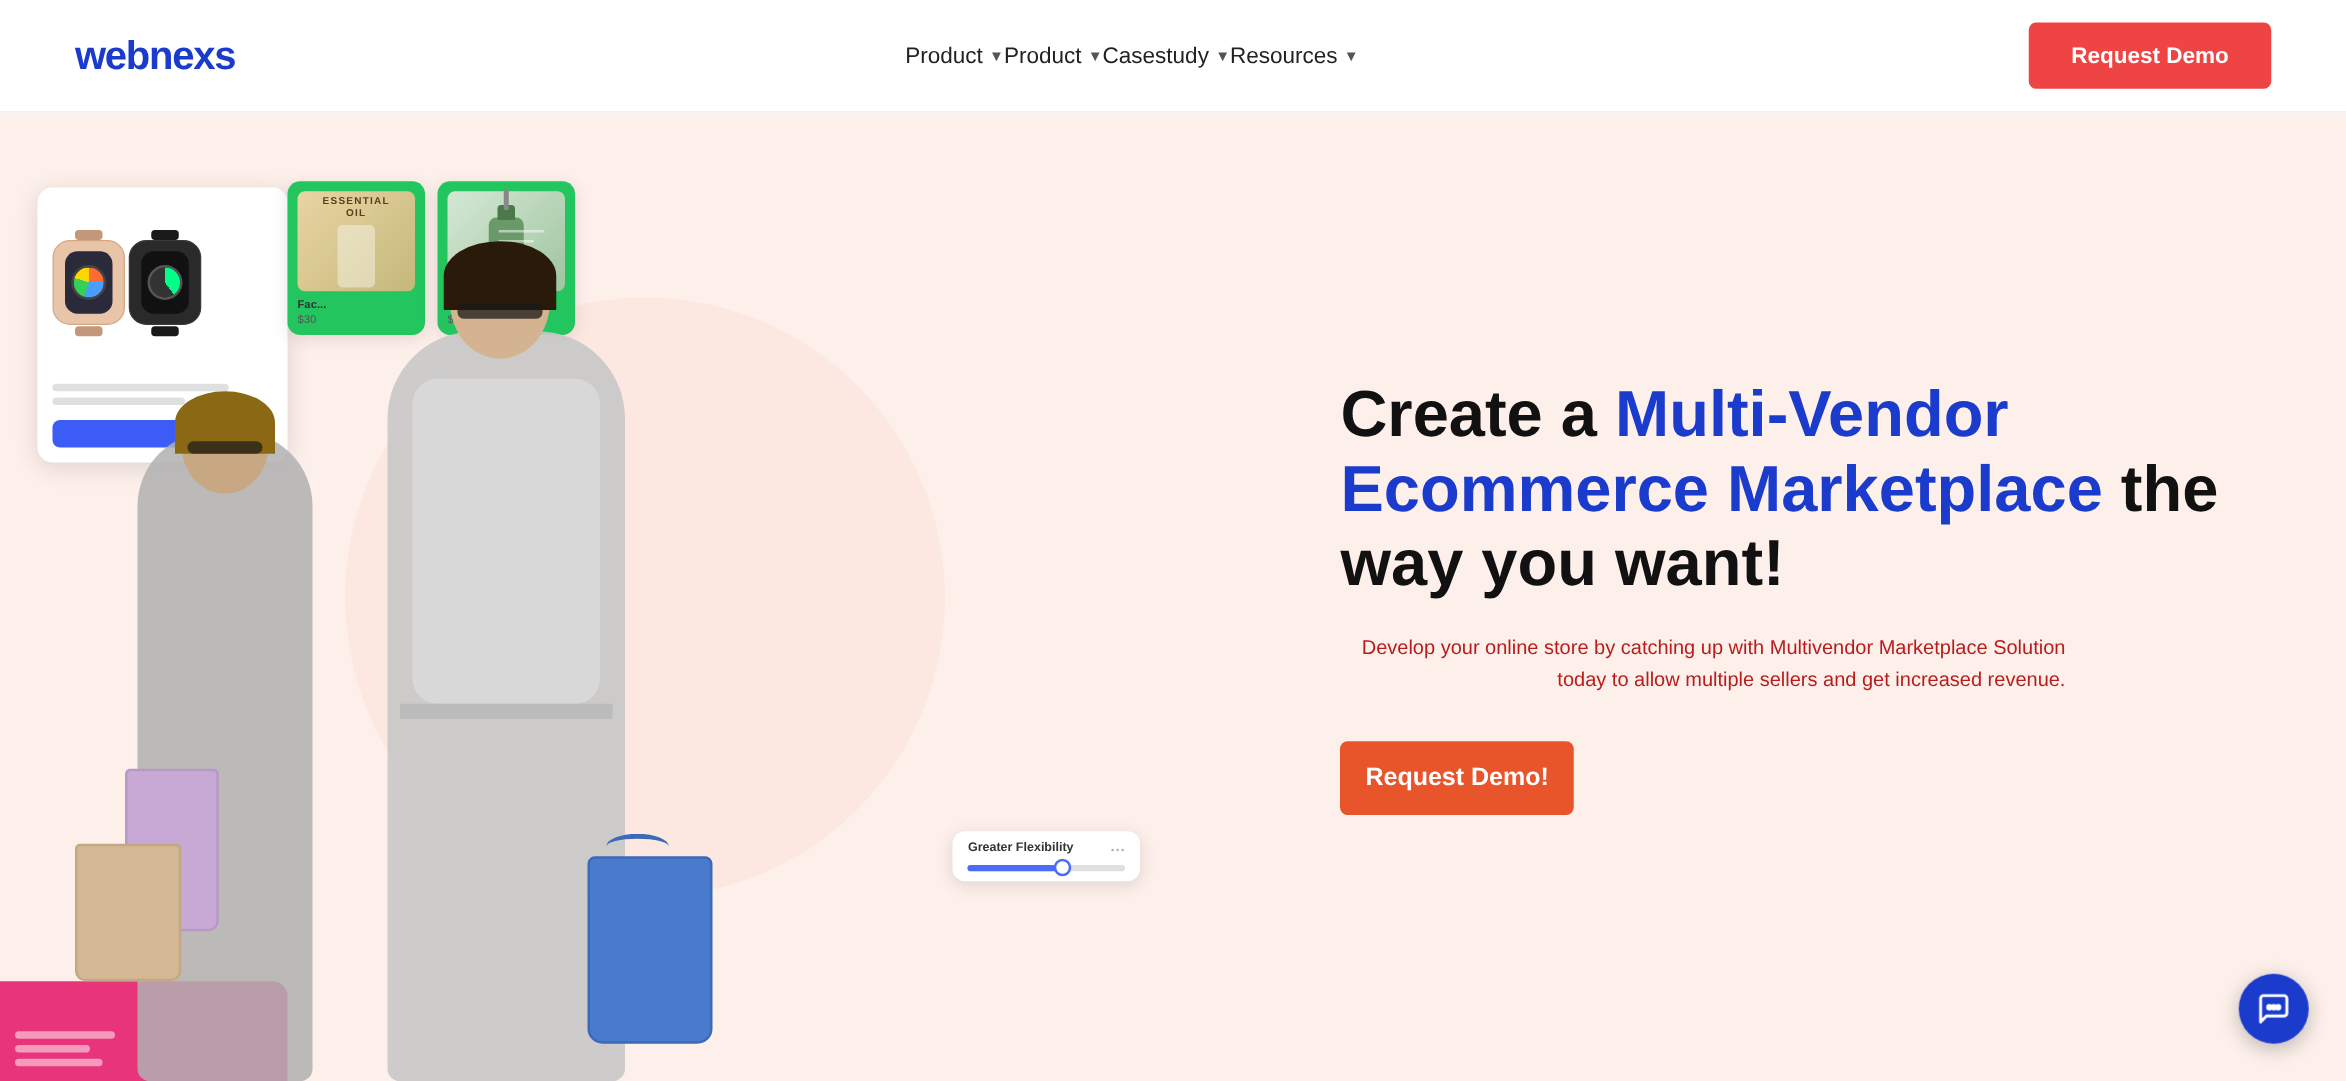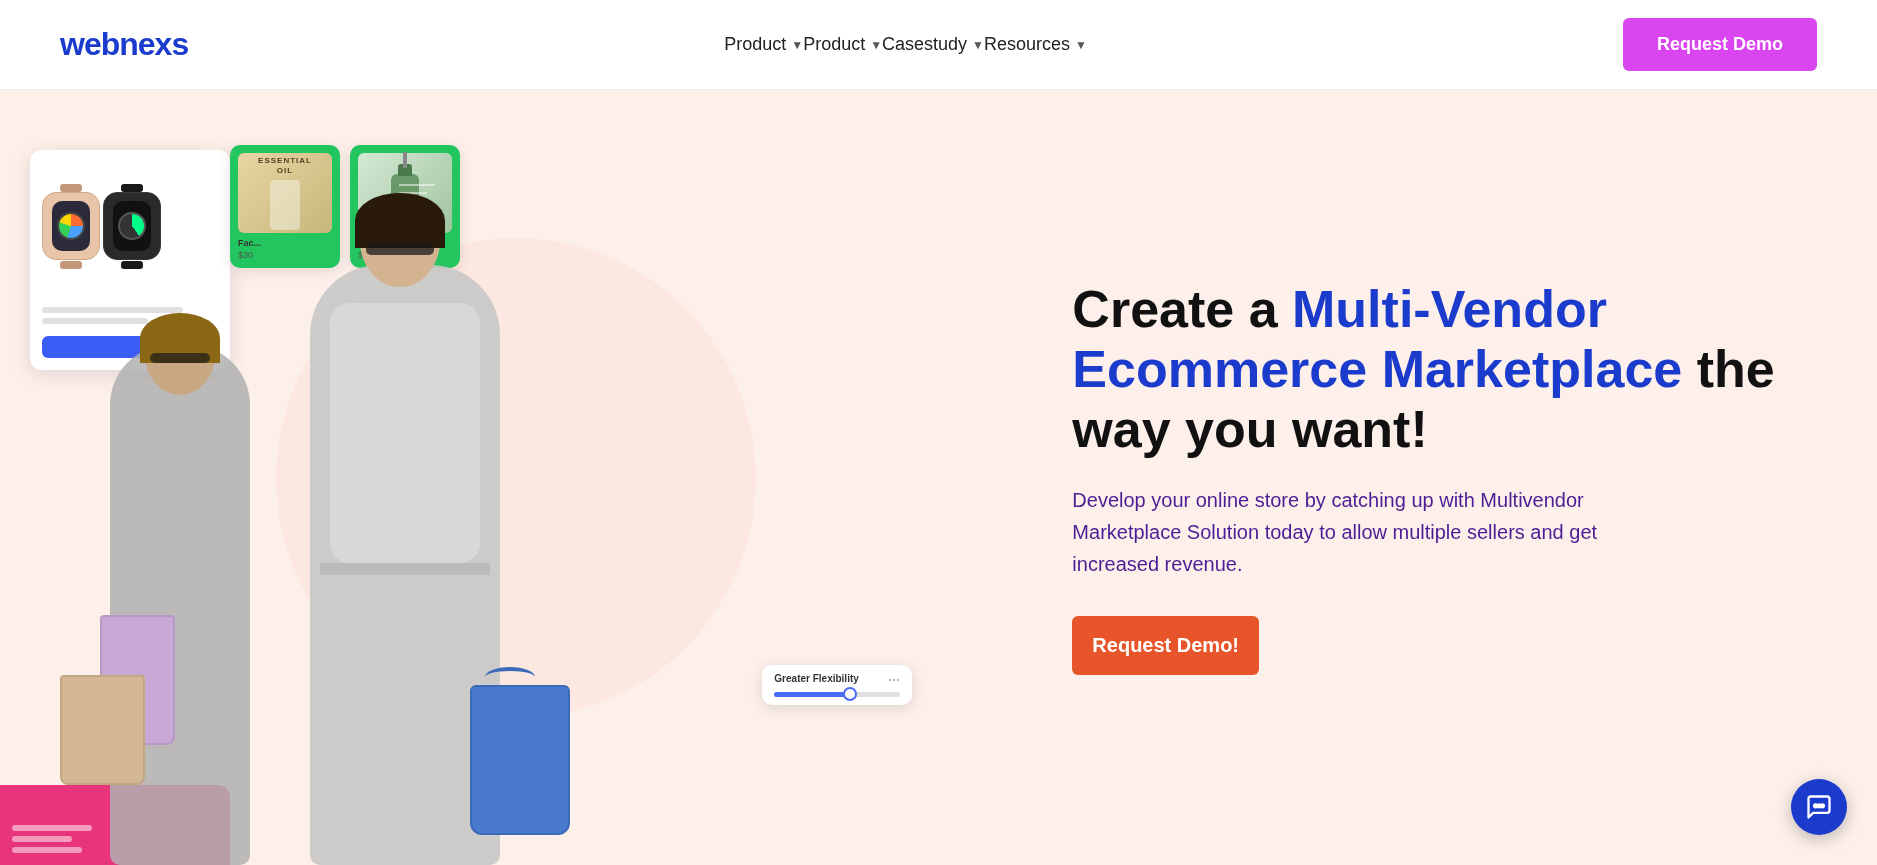--- a/index.html
+++ b/index.html
@@ -35,21 +35,21 @@
       font-weight: 500;
       color: #222;
       cursor: pointer;
       white-space: nowrap;
     }
     .nav-item .chevron {
       font-size: 12px;
       color: #555;
     }
     .request-demo-btn {
-      background: #d946ef;
+      background: #ef4444;
       color: #fff;
       font-size: 18px;
       font-weight: 700;
       padding: 16px 34px;
       border: none;
       border-radius: 6px;
       cursor: pointer;
       white-space: nowrap;
     }
 
@@ -265,25 +265,26 @@
       font-size: 52px;
       font-weight: 800;
       color: #111;
       line-height: 1.15;
       margin-bottom: 24px;
     }
     .hero-title .blue-text {
       color: #1a3bcc;
     }
     .hero-description {
-      font-size: 20px;
-      color: #4c1d95;
+      font-size: 16px;
+      color: #b91c1c;
       line-height: 1.6;
       margin-bottom: 36px;
       max-width: 580px;
+      text-align: right;
     }
     .hero-cta-btn {
       background: #e8552a;
       color: #fff;
       font-size: 20px;
       font-weight: 700;
       padding: 18px 20px;
       border: none;
       border-radius: 6px;
       cursor: pointer;

